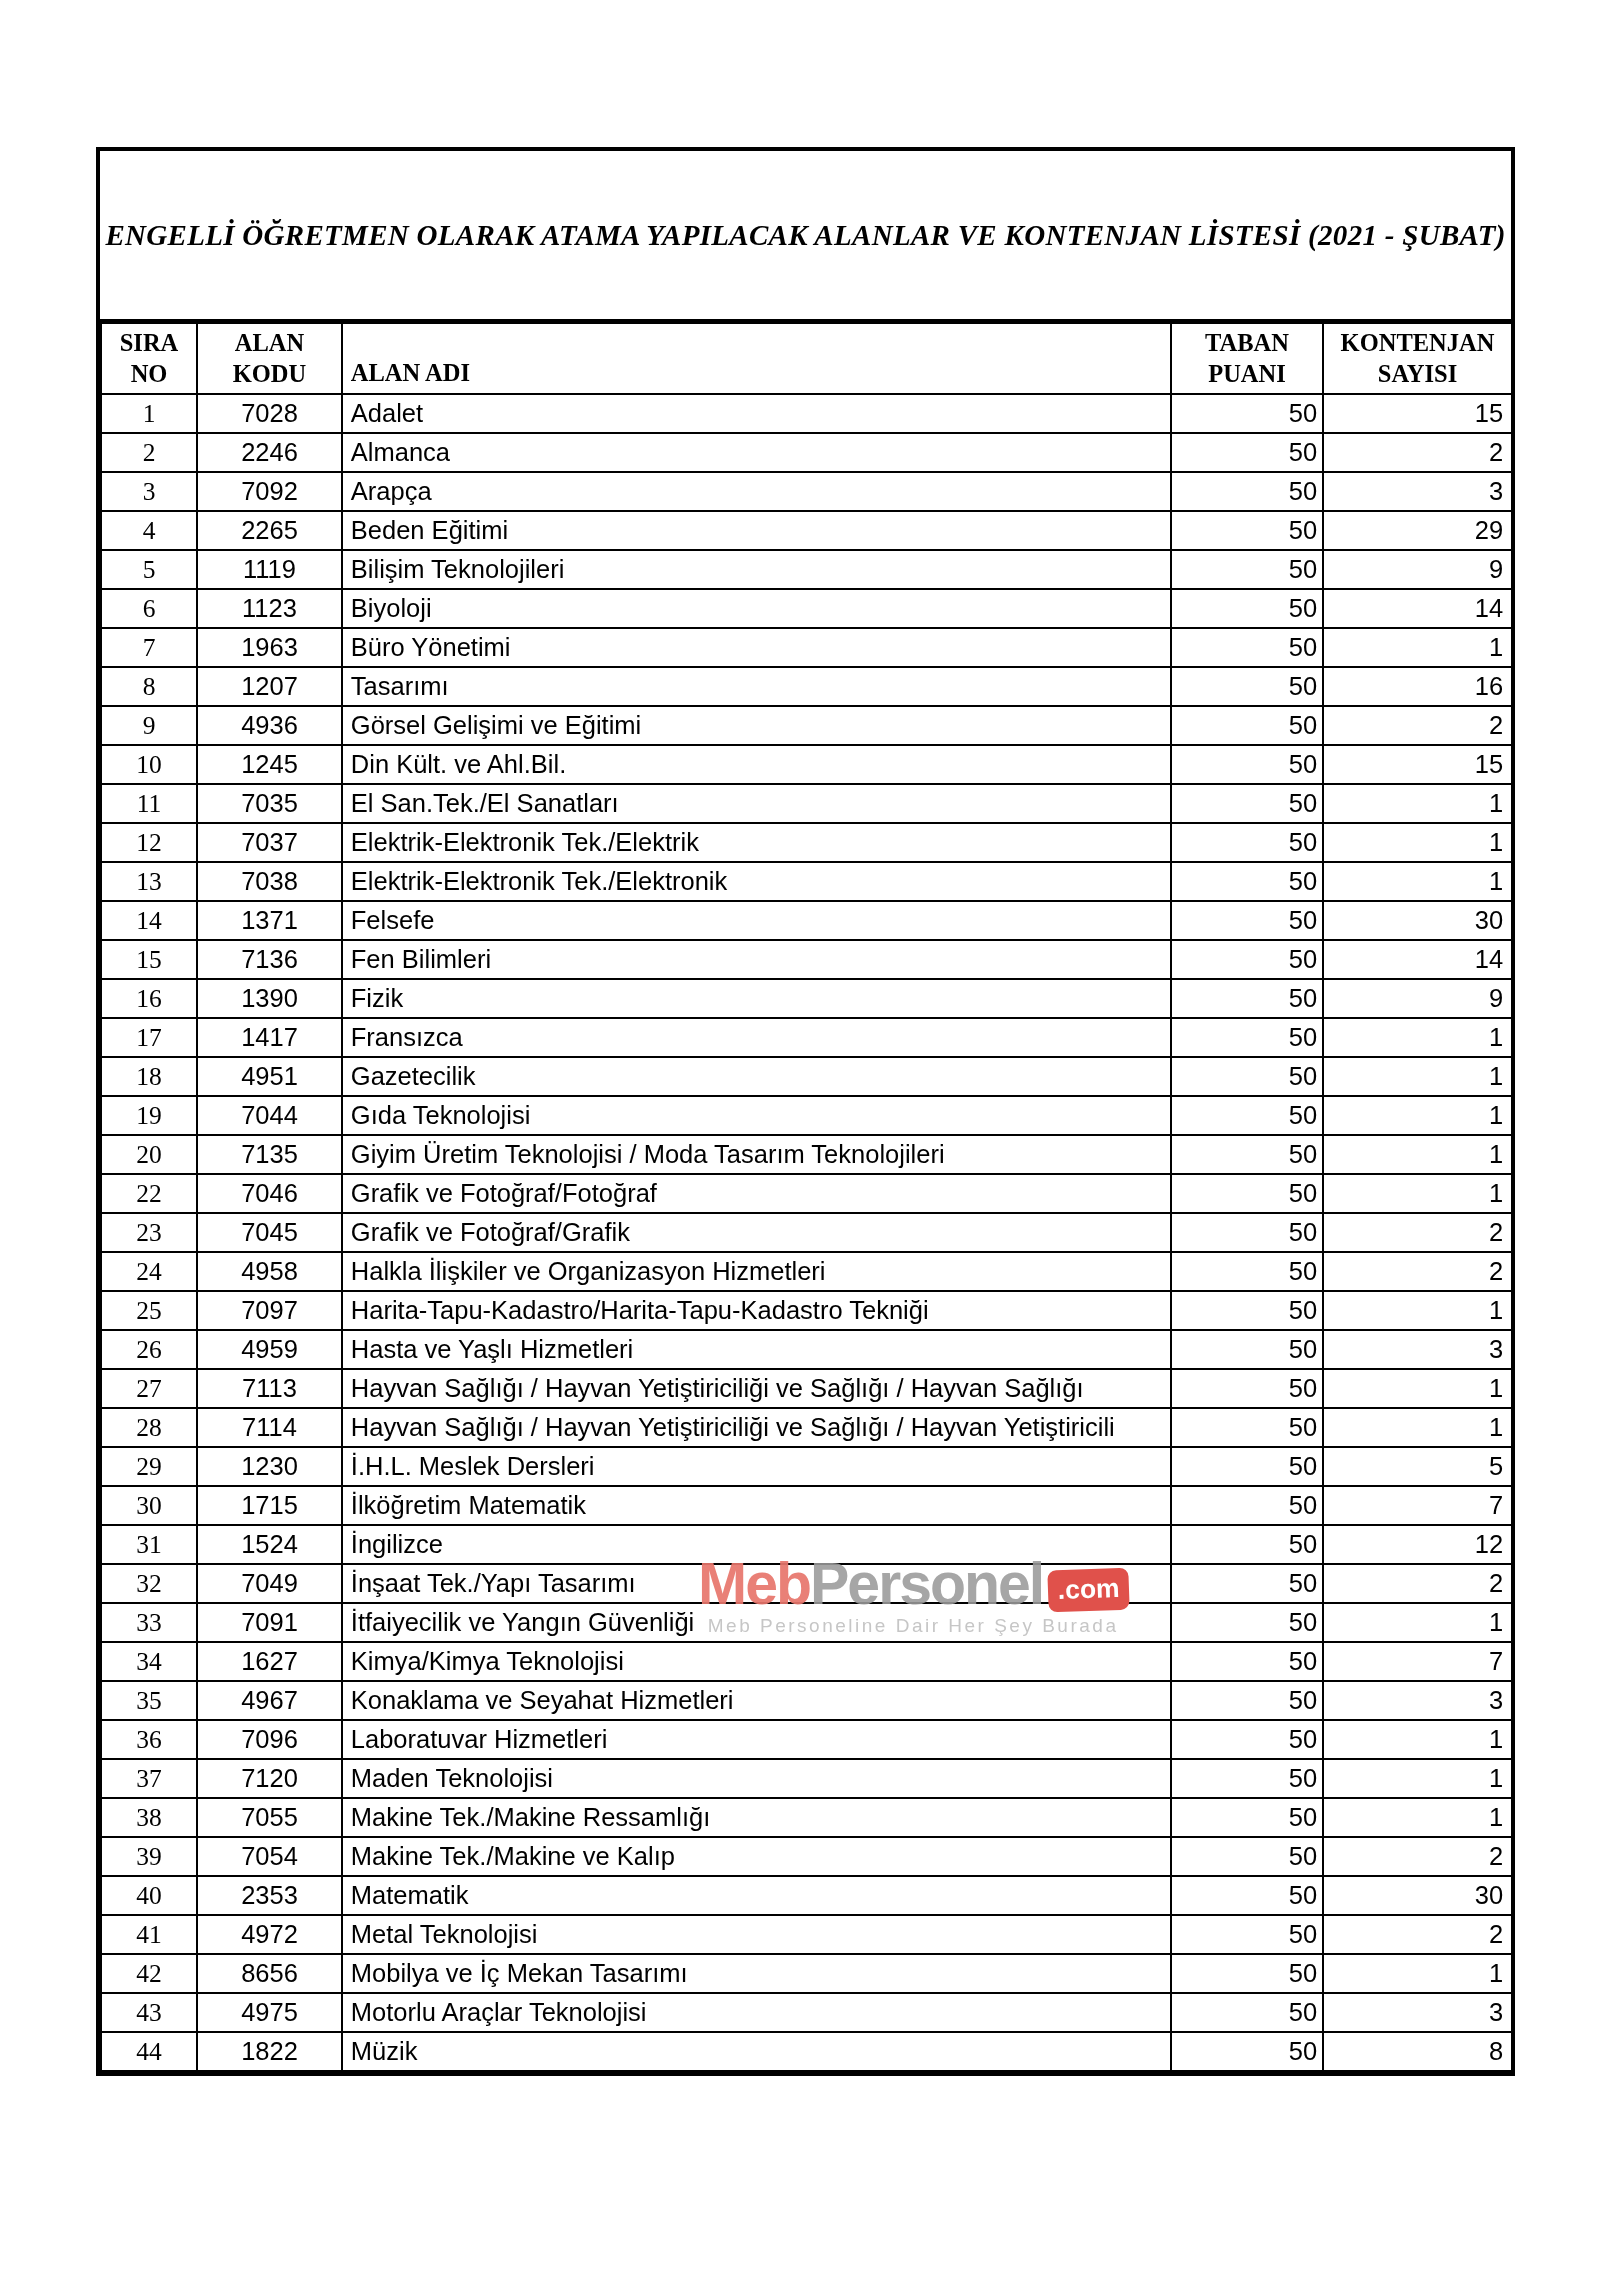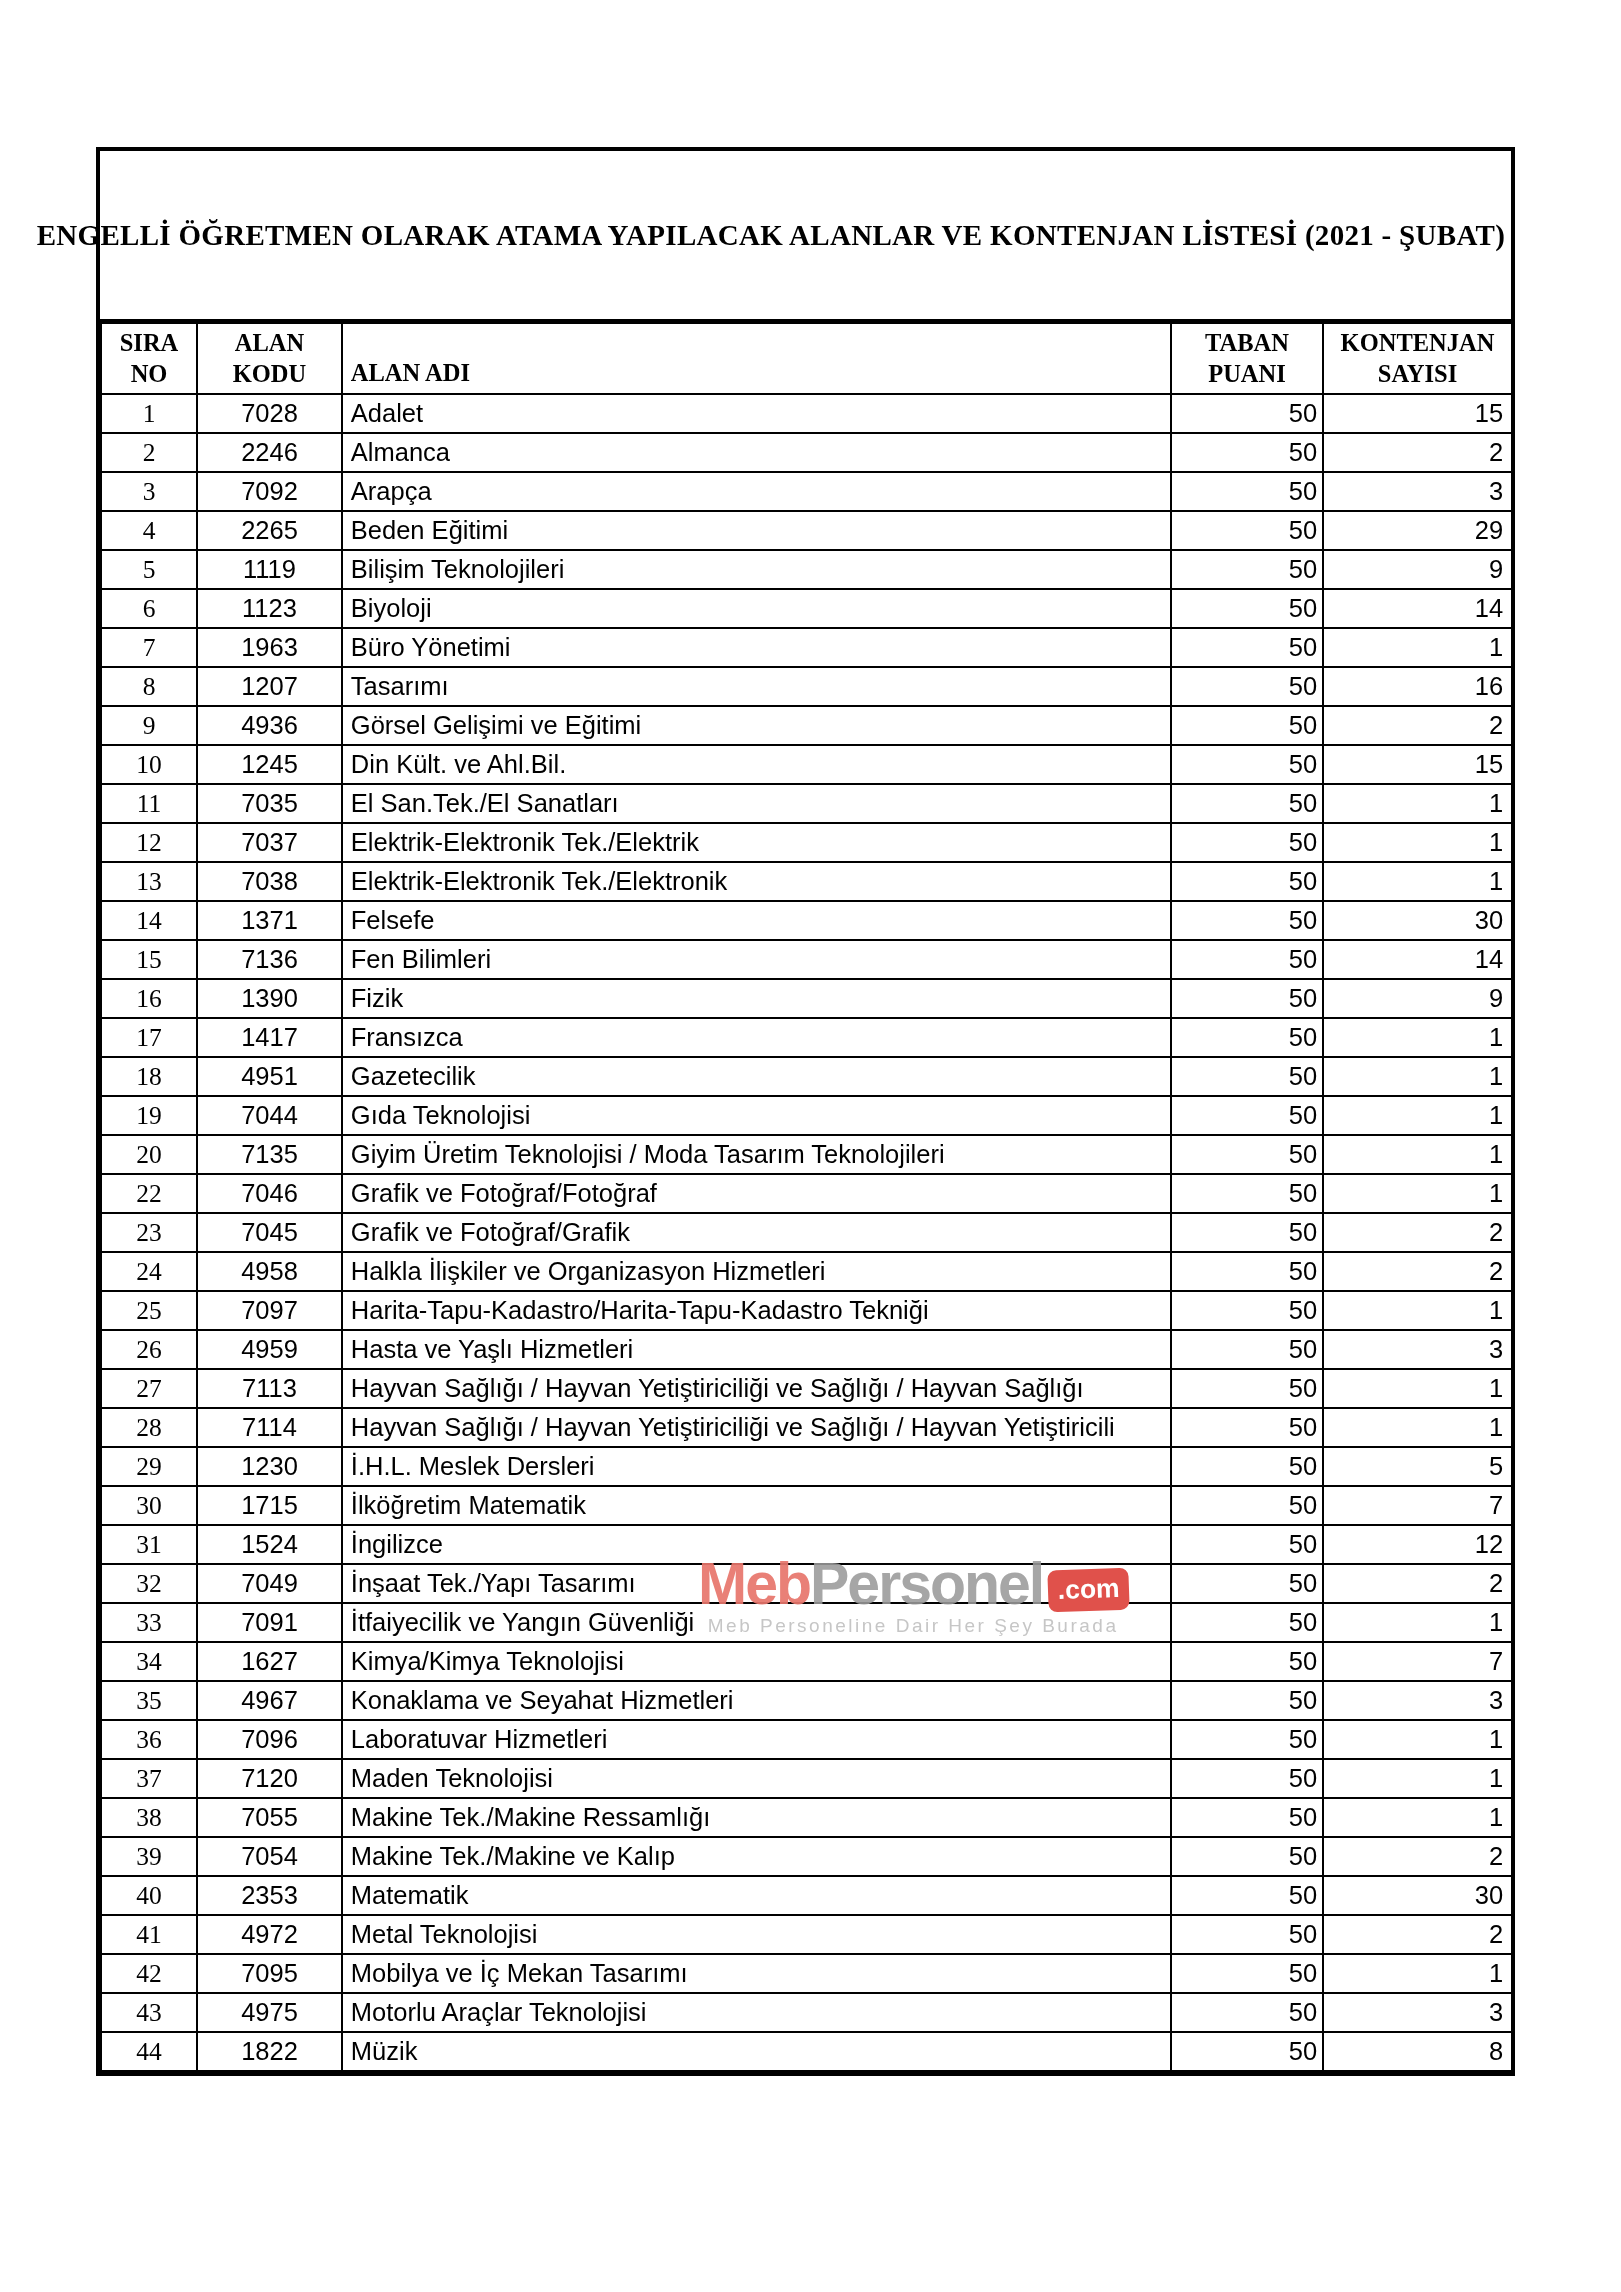--- a/index.html
+++ b/index.html
@@ -21,22 +21,23 @@
     width: 1411px;
     border: 4.9px solid #000;
     background: transparent;
     z-index: 1;
   }
   .title-box {
     height: 168px;
     border-bottom: 3.9px solid #000;
     display: flex;
     align-items: center;
-    justify-content: flex-end;
+    justify-content: center;
     padding: 0 5.9px;
+    font-style: italic;
   }
   .title-box .title-text {
     font-family: "Liberation Serif", serif;
     font-weight: bold;
     font-size: 29px;
     letter-spacing: 0.3px;
     text-align: center;
     white-space: nowrap;
   }
   table.list {
@@ -422,21 +423,21 @@
         </tr>
         <tr class="data-row">
           <td class="c-no">41</td>
           <td class="c-kodu">4972</td>
           <td class="c-adi">Metal Teknolojisi</td>
           <td class="c-taban">50</td>
           <td class="c-kont">2</td>
         </tr>
         <tr class="data-row">
           <td class="c-no">42</td>
-          <td class="c-kodu">7095</td>
+          <td class="c-kodu">8656</td>
           <td class="c-adi">Mobilya ve İç Mekan Tasarımı</td>
           <td class="c-taban">50</td>
           <td class="c-kont">1</td>
         </tr>
         <tr class="data-row">
           <td class="c-no">43</td>
           <td class="c-kodu">4975</td>
           <td class="c-adi">Motorlu Araçlar Teknolojisi</td>
           <td class="c-taban">50</td>
           <td class="c-kont">3</td>

